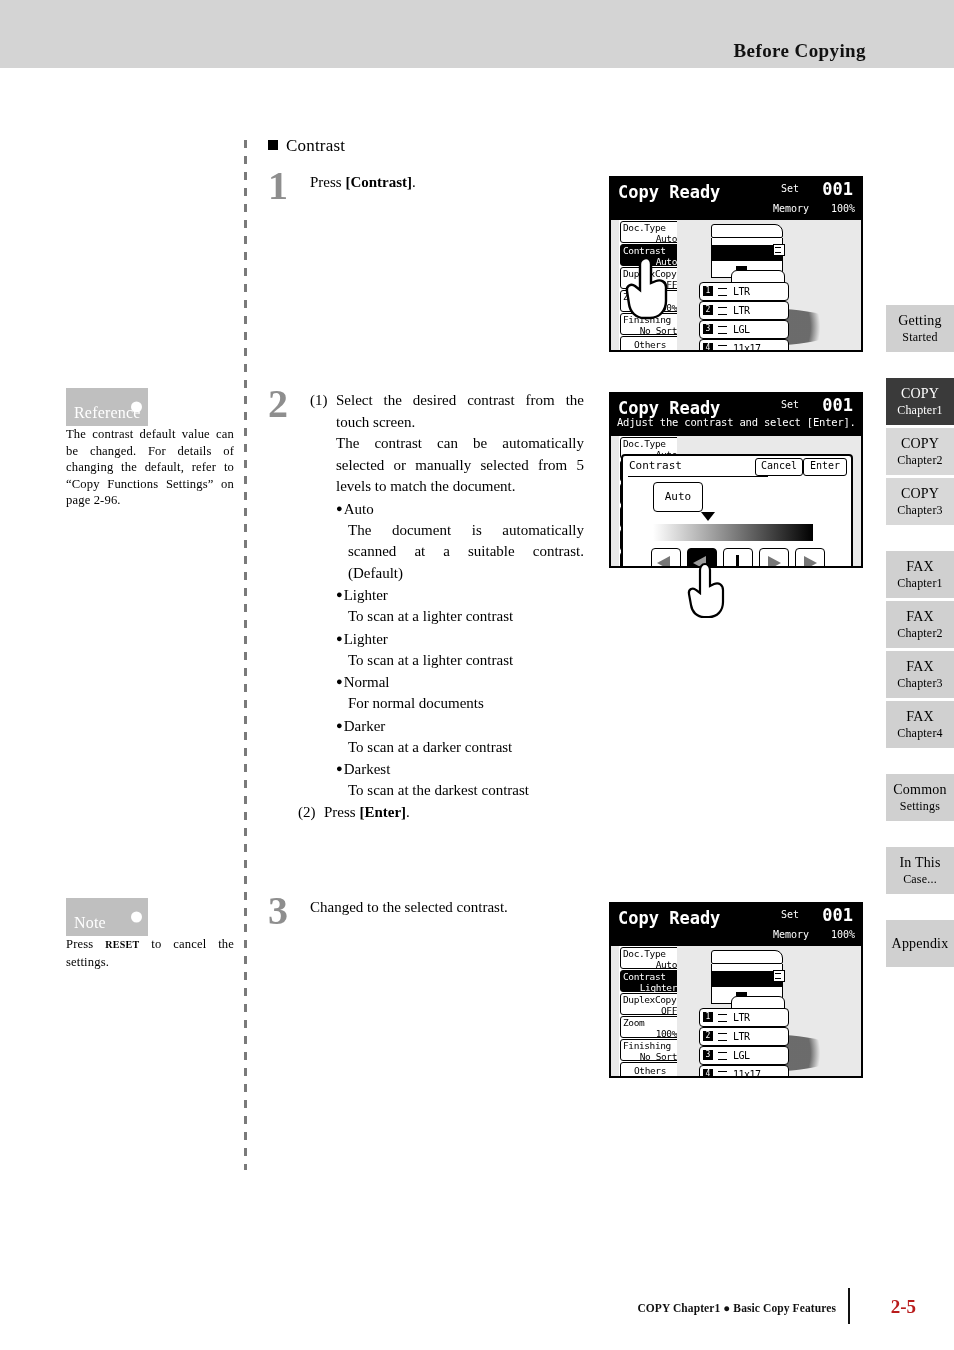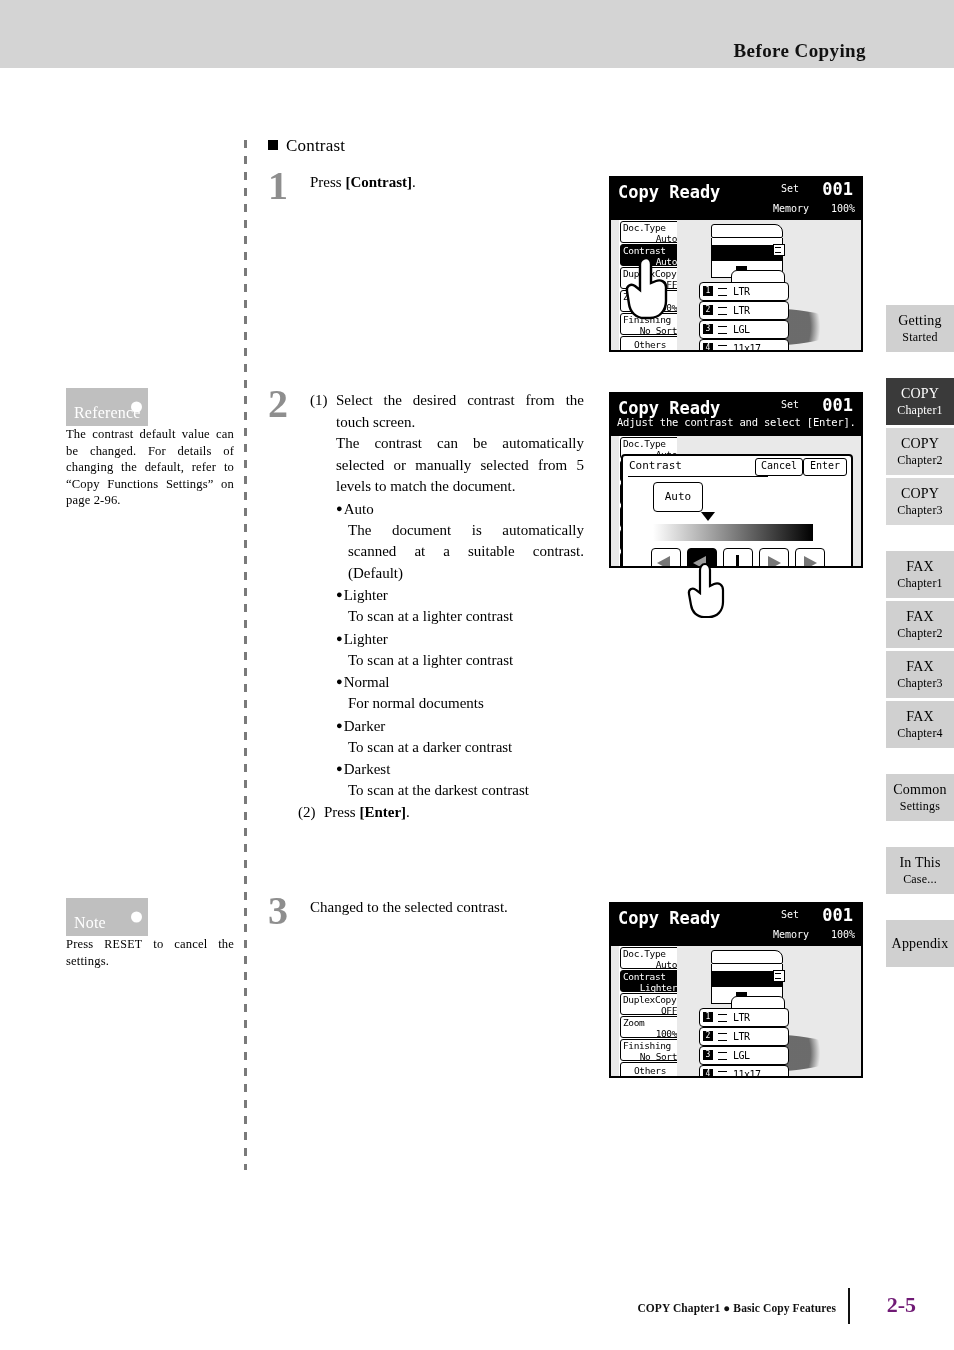--- a/index.html
+++ b/index.html
@@ -50,21 +50,21 @@
     width:11px; height:11px; border-radius:50%;
     background:#ffffff;
   }
   .callout-body{
     font-size:12.6px;
     line-height:16.6px;
     text-align:justify;
     color:#000;
     letter-spacing:.15px;
   }
-  .callout-body b{ font-weight:normal; font-size:12px; letter-spacing:.3px;}
+  .callout-body b{ font-weight:bold; font-size:10px; letter-spacing:.3px;}
 
   
   .main-col{ position:absolute; left:268px; top:0; width:316px; }
 
   .section-head{
     position:absolute; top:136px; left:0;
     font-size:17px; letter-spacing:.2px;
   }
   .section-head .sq{
     display:inline-block; width:10px; height:10px; background:#000;
@@ -240,21 +240,21 @@
   .footer-text{
     position:absolute; right:118px; bottom:36px;
     font-size:11.5px; font-weight:bold; letter-spacing:.1px;
     color:#111; white-space:nowrap;
   }
   .footer-rule{
     position:absolute; right:104px; bottom:26px; width:2px; height:36px; background:#111;
   }
   .footer-page{
     position:absolute; right:38px; bottom:32px;
-    font-size:22px; font-weight:bold; color:#701a75;
+    font-size:19px; font-weight:bold; color:#b91c1c;
   }
 </style>
 </head>
 <body>
 
 <div class="header-band"></div>
 <div class="header-title">Before Copying</div>
 
 <div class="dotted-rule"></div>
 

